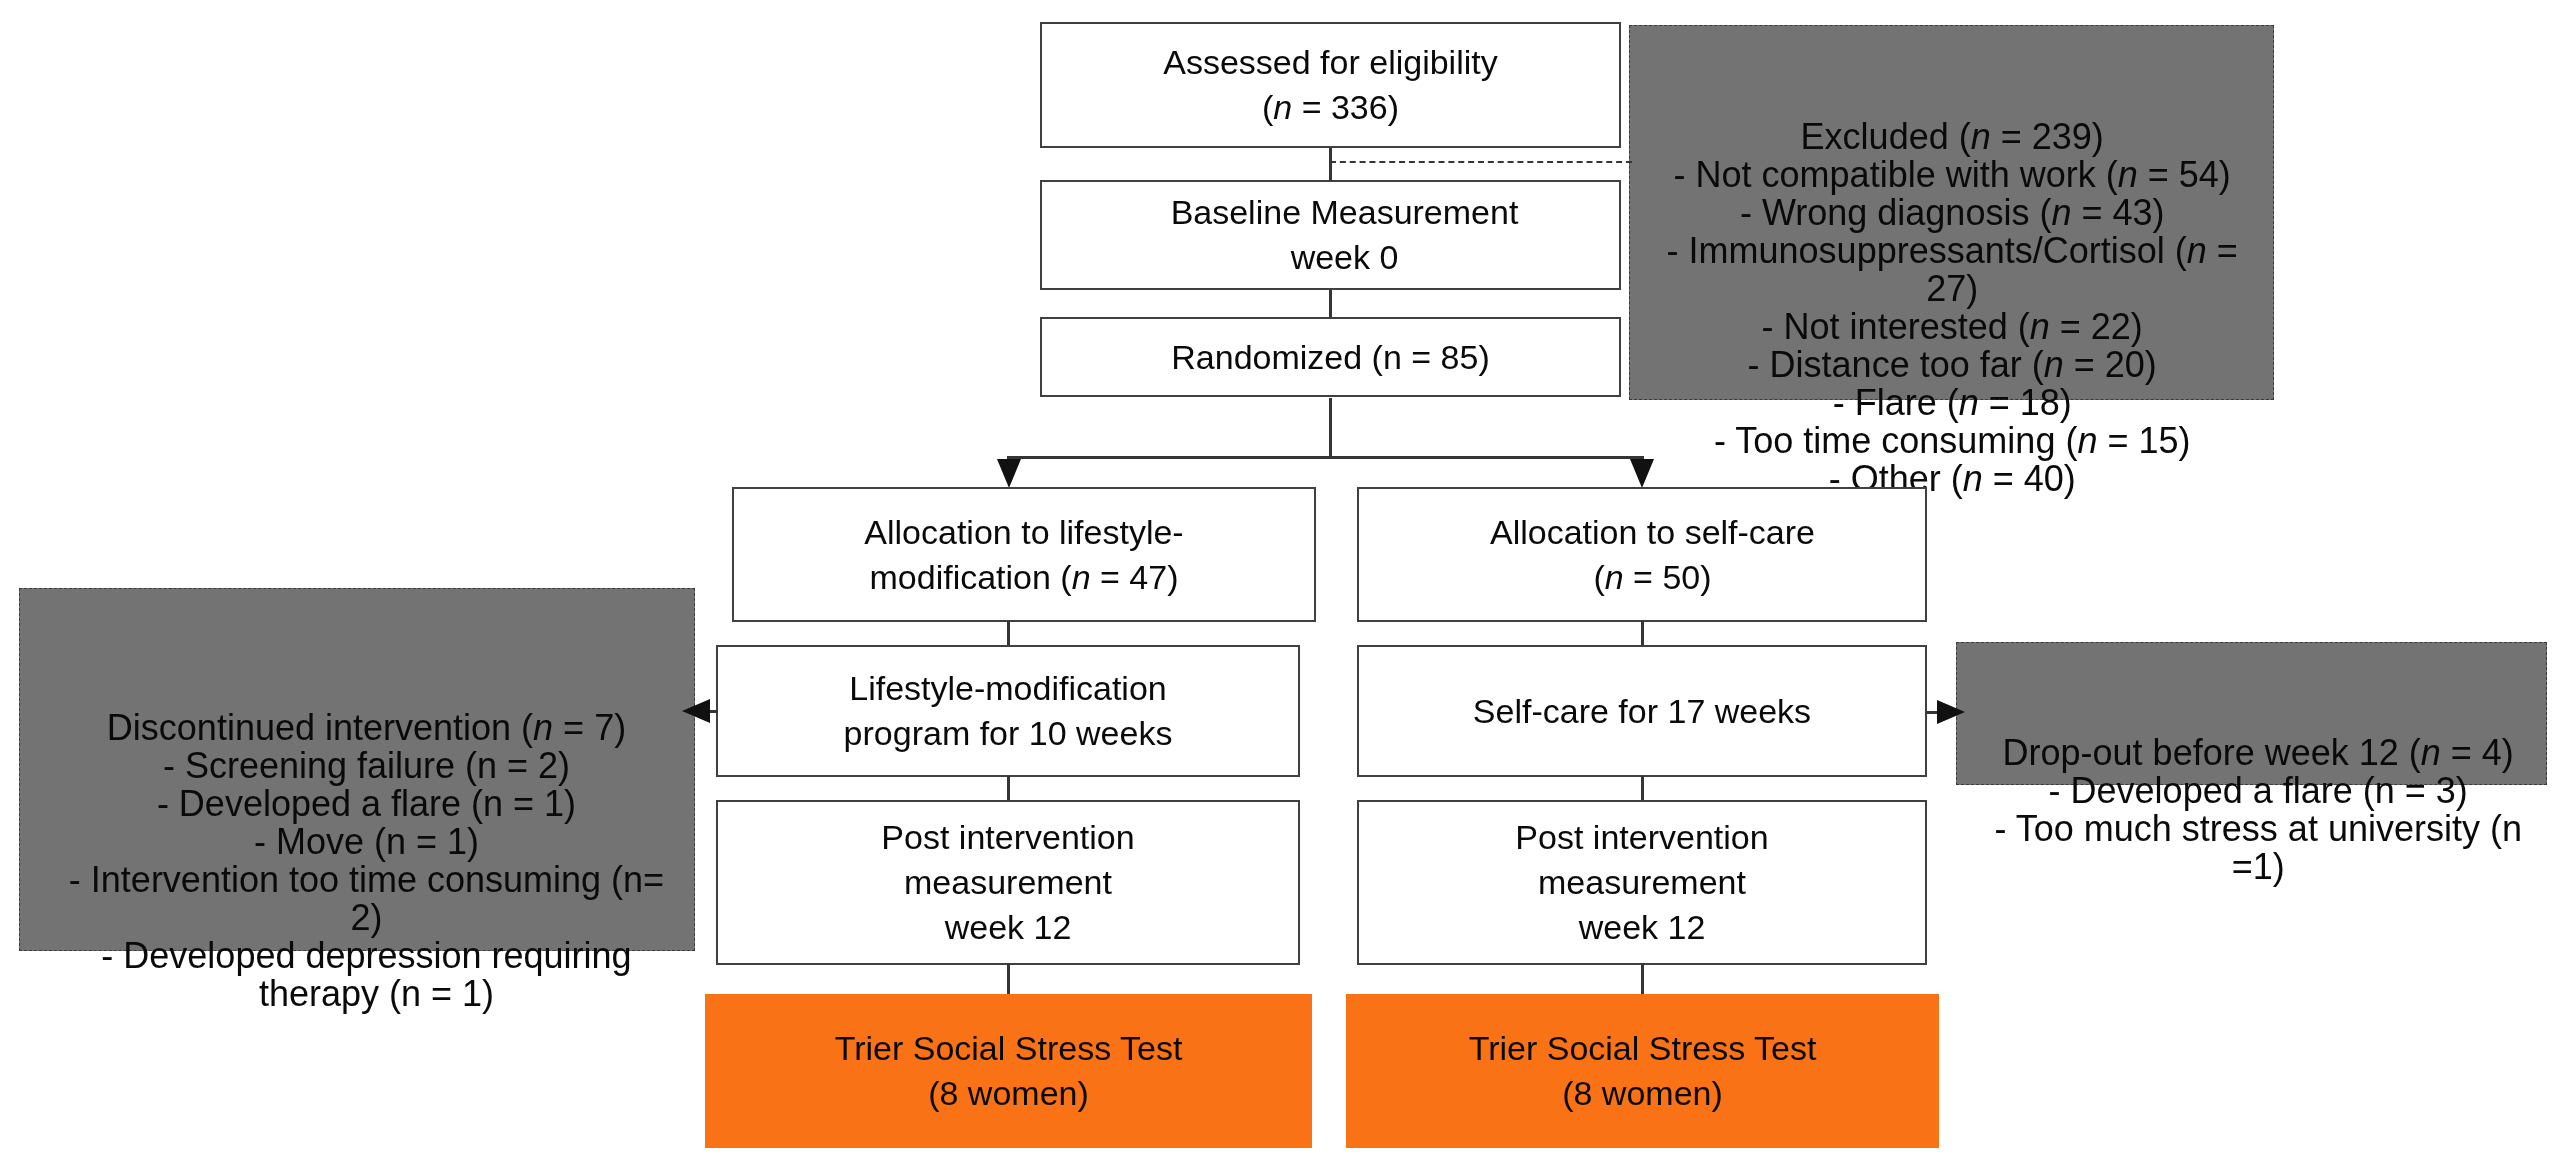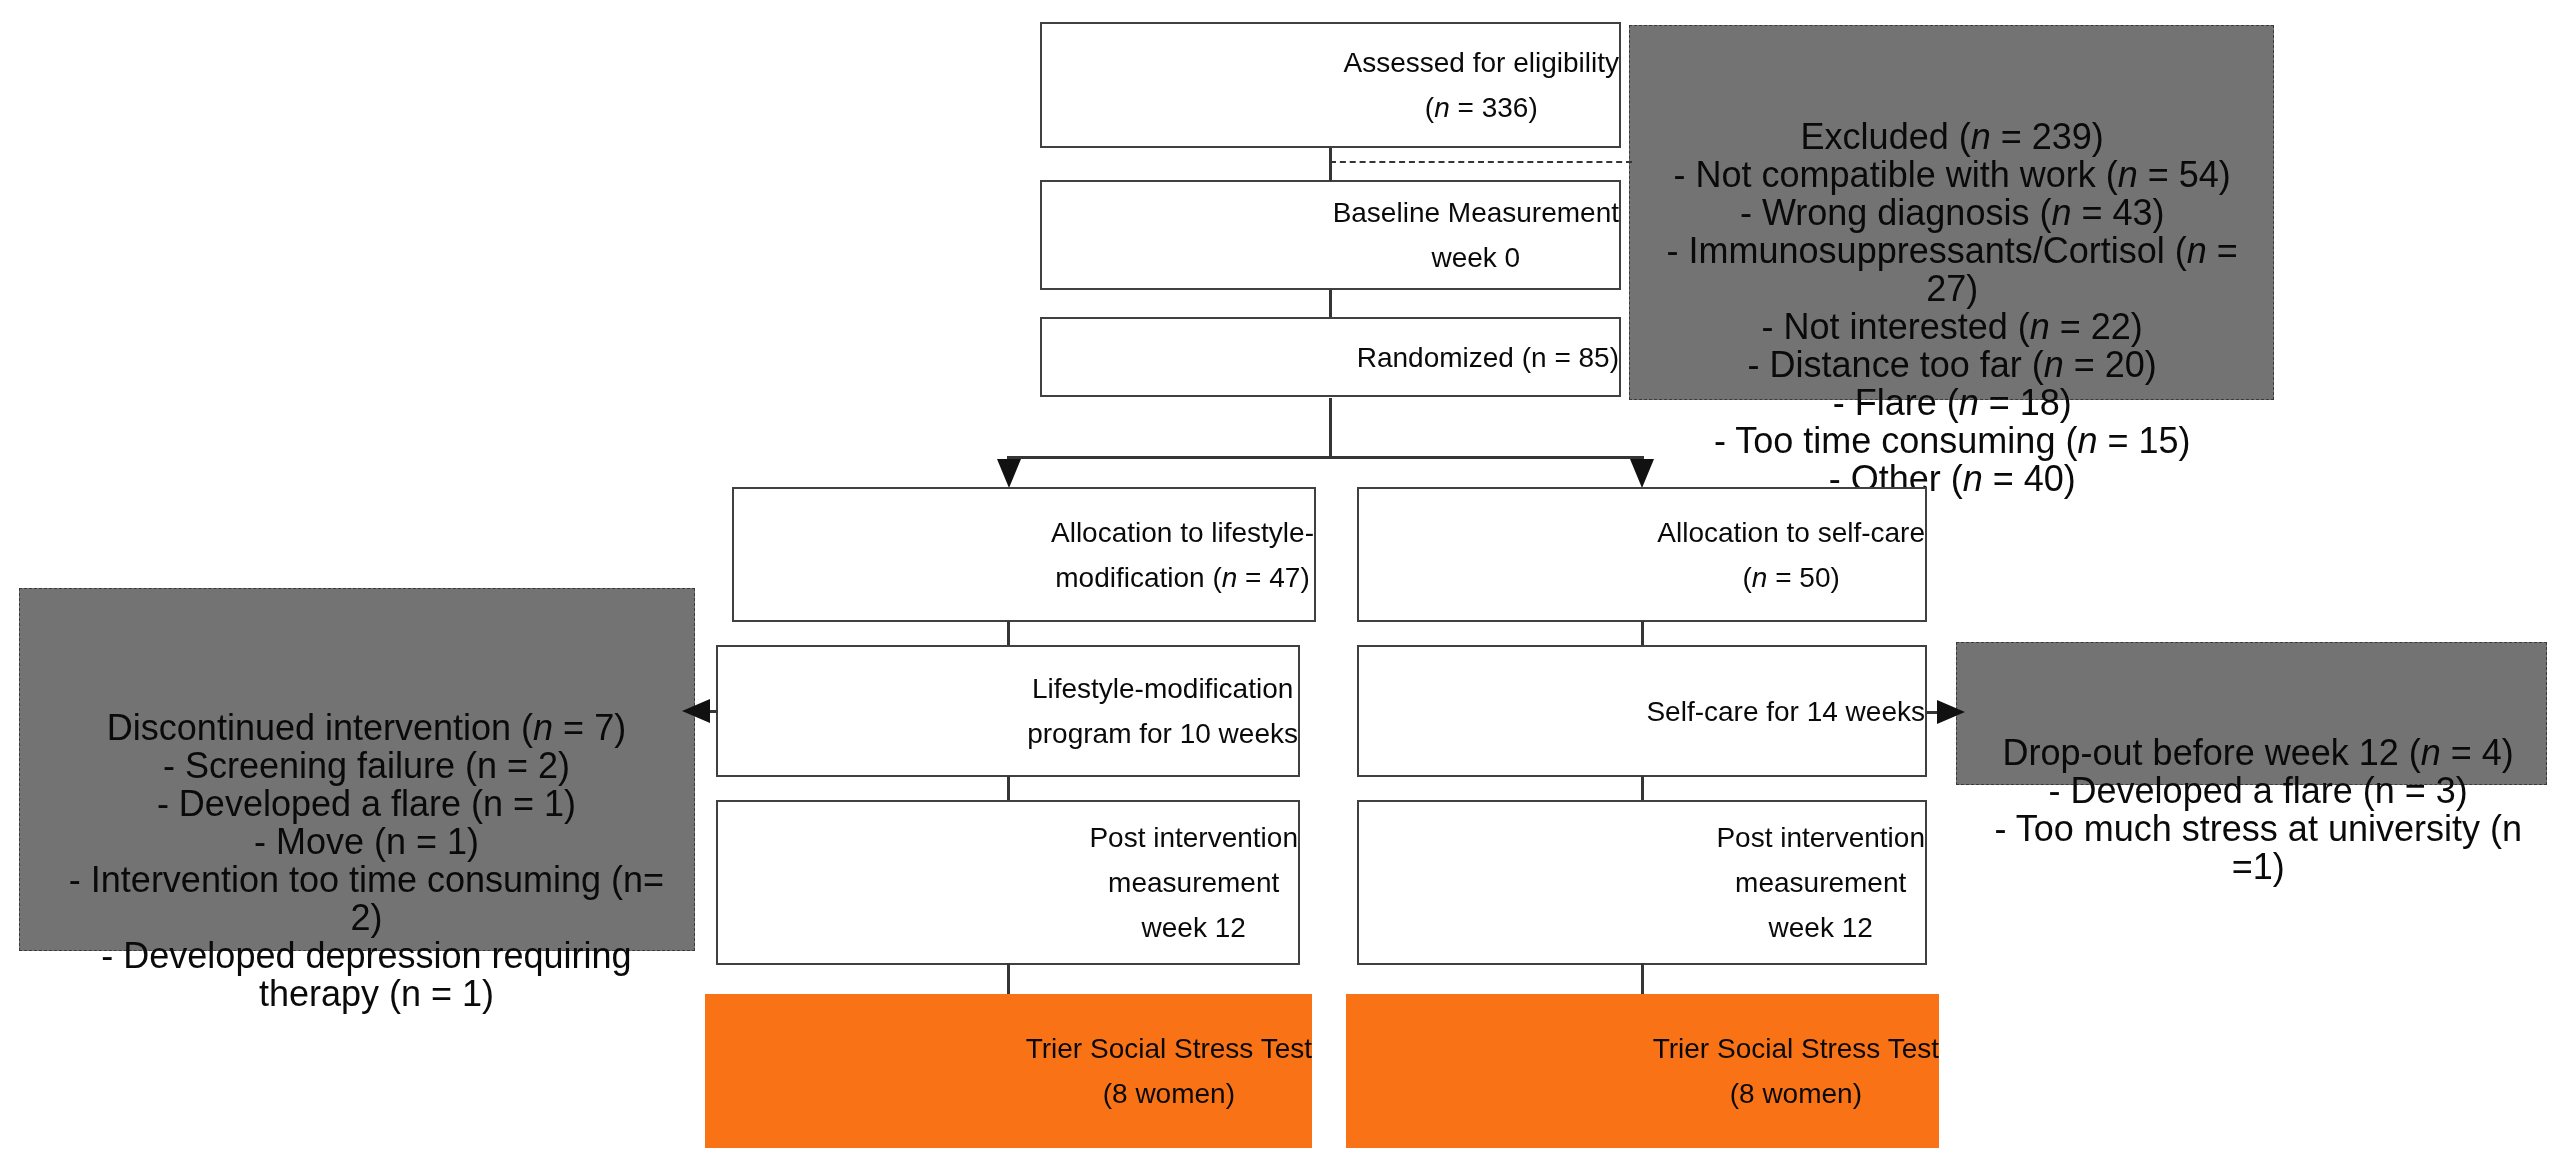--- a/index.html
+++ b/index.html
@@ -9,23 +9,23 @@
     background:#ffffff;
     font-family:"Liberation Sans","DejaVu Sans",sans-serif;
     color:#0a0a0a;
     overflow:hidden;
   }
   .box{
     position:absolute;
     box-sizing:border-box;
     border:2.5px solid #404040;
     background:#ffffff;
-    display:flex;align-items:center;justify-content:flex-end;
+    display:flex;align-items:center;justify-content:center;
     text-align:center;
-    font-size:28px;line-height:45px;
+    font-size:34px;line-height:45px;
   }
   .box.gray{
     border:none;
     background:#f97316;
   }
   .note{
     position:absolute;
     box-sizing:border-box;
     border:1.9px dashed #3a3a3a;
     background:#737373;
@@ -79,21 +79,21 @@
     <div>Allocation to self-care<br>(<i>n</i> = 50)</div>
   </div>
 
   <div class="vline" style="left:1007px;top:621px;width:2.5px;height:26px;"></div>
   <div class="vline" style="left:1641px;top:621px;width:2.5px;height:26px;"></div>
 
   <div class="box" style="left:716px;top:645px;width:584px;height:132px;">
     <div>Lifestyle-modification<br>program for 10 weeks</div>
   </div>
   <div class="box" style="left:1357px;top:645px;width:570px;height:132px;">
-    <div>Self-care for 14 weeks</div>
+    <div>Self-care for 17 weeks</div>
   </div>
 
   <div class="note" style="left:19px;top:588px;width:676px;height:363px;padding:44px 19px 0 38px;">
     <div>Discontinued intervention (<i>n</i> = 7)<br>- Screening failure (n = 2)<br>- Developed a flare (n = 1)<br>- Move (n = 1)<br>- Intervention too time consuming (n= 2)<br>- Developed depression requiring<br>  therapy (n = 1)</div>
   </div>
   <div class="hline" style="left:695px;top:710px;width:22.6px;height:2.5px;"></div>
   <div class="arrow left" style="left:682px;top:699px;"></div>
 
   <div class="note" style="left:1956px;top:642px;width:591px;height:143px;padding:15px 12.6px 0 26px;">
     <div>Drop-out before week 12 (<i>n</i> = 4)<br>- Developed a flare (n = 3)<br>- Too much stress at university (n =1)</div>

